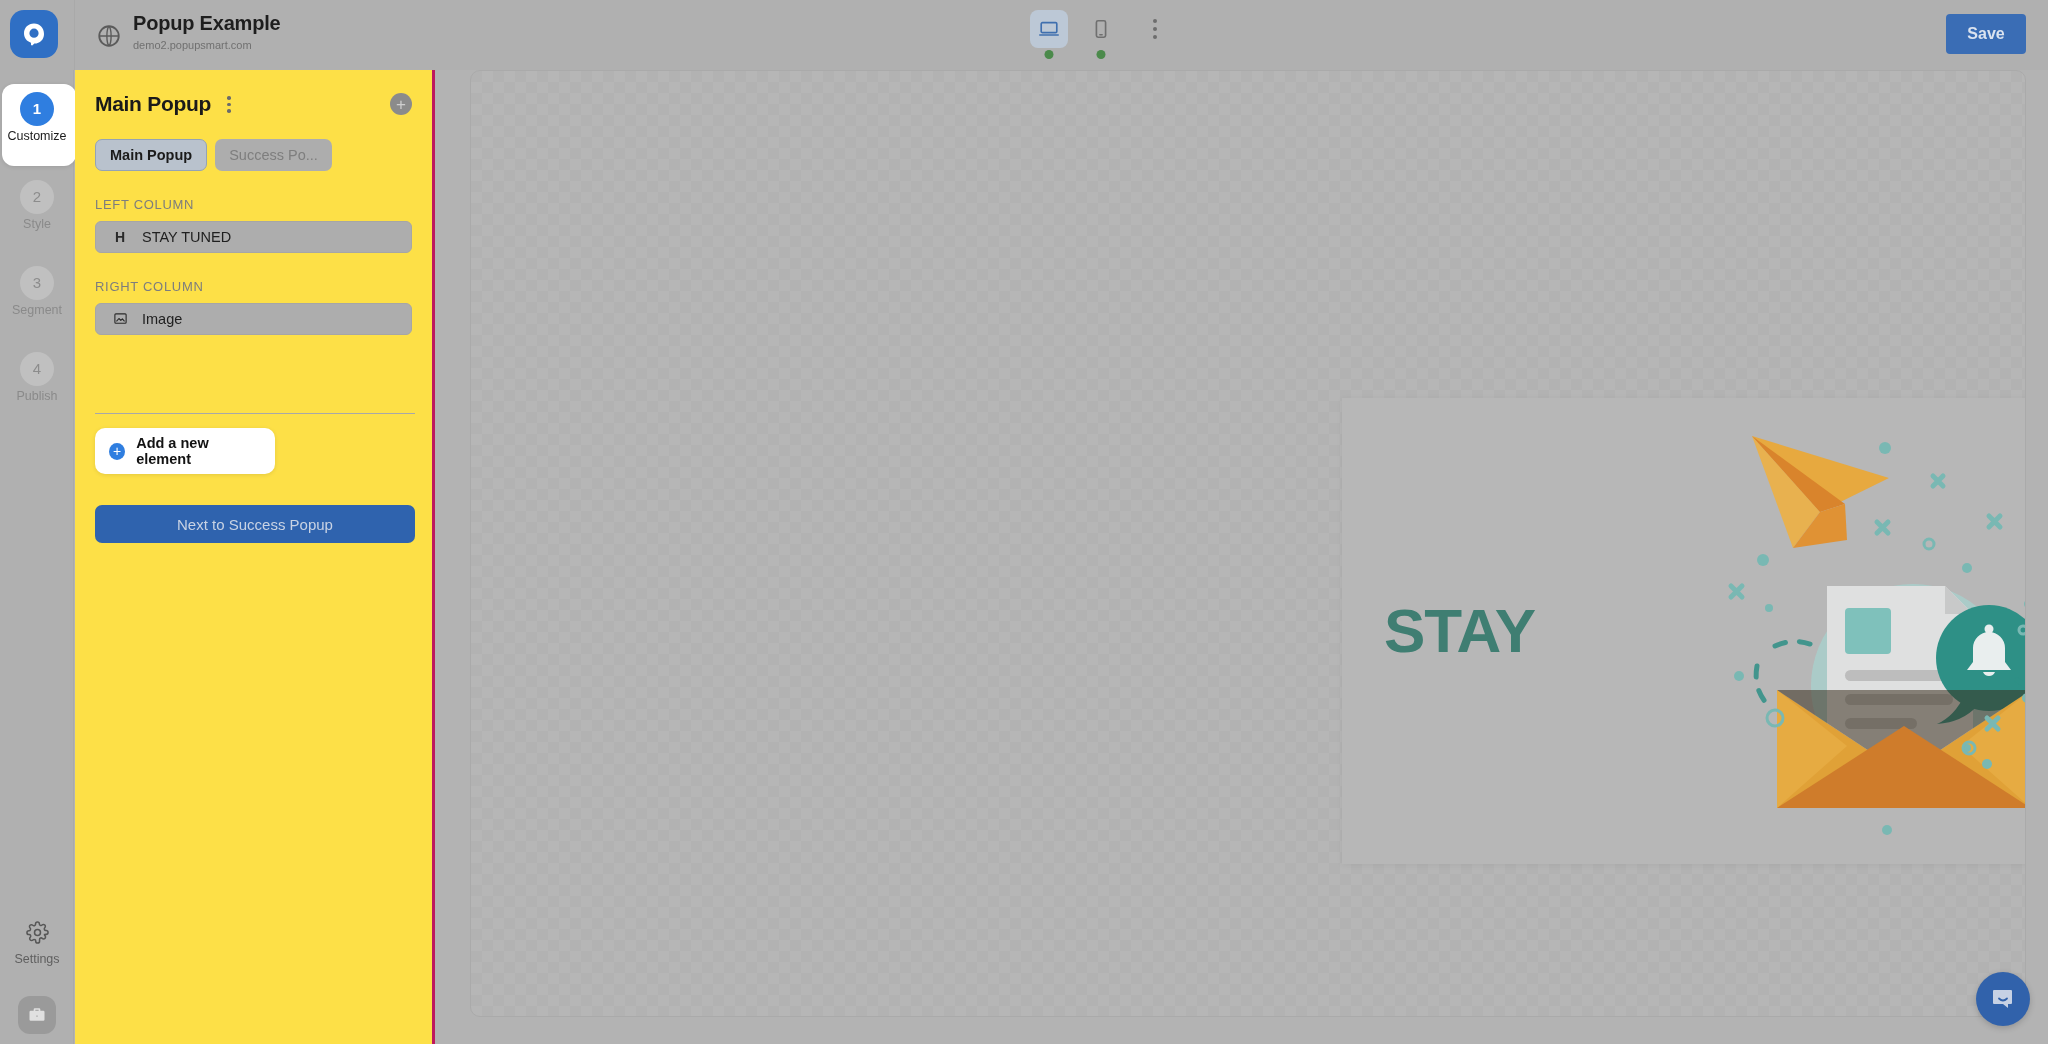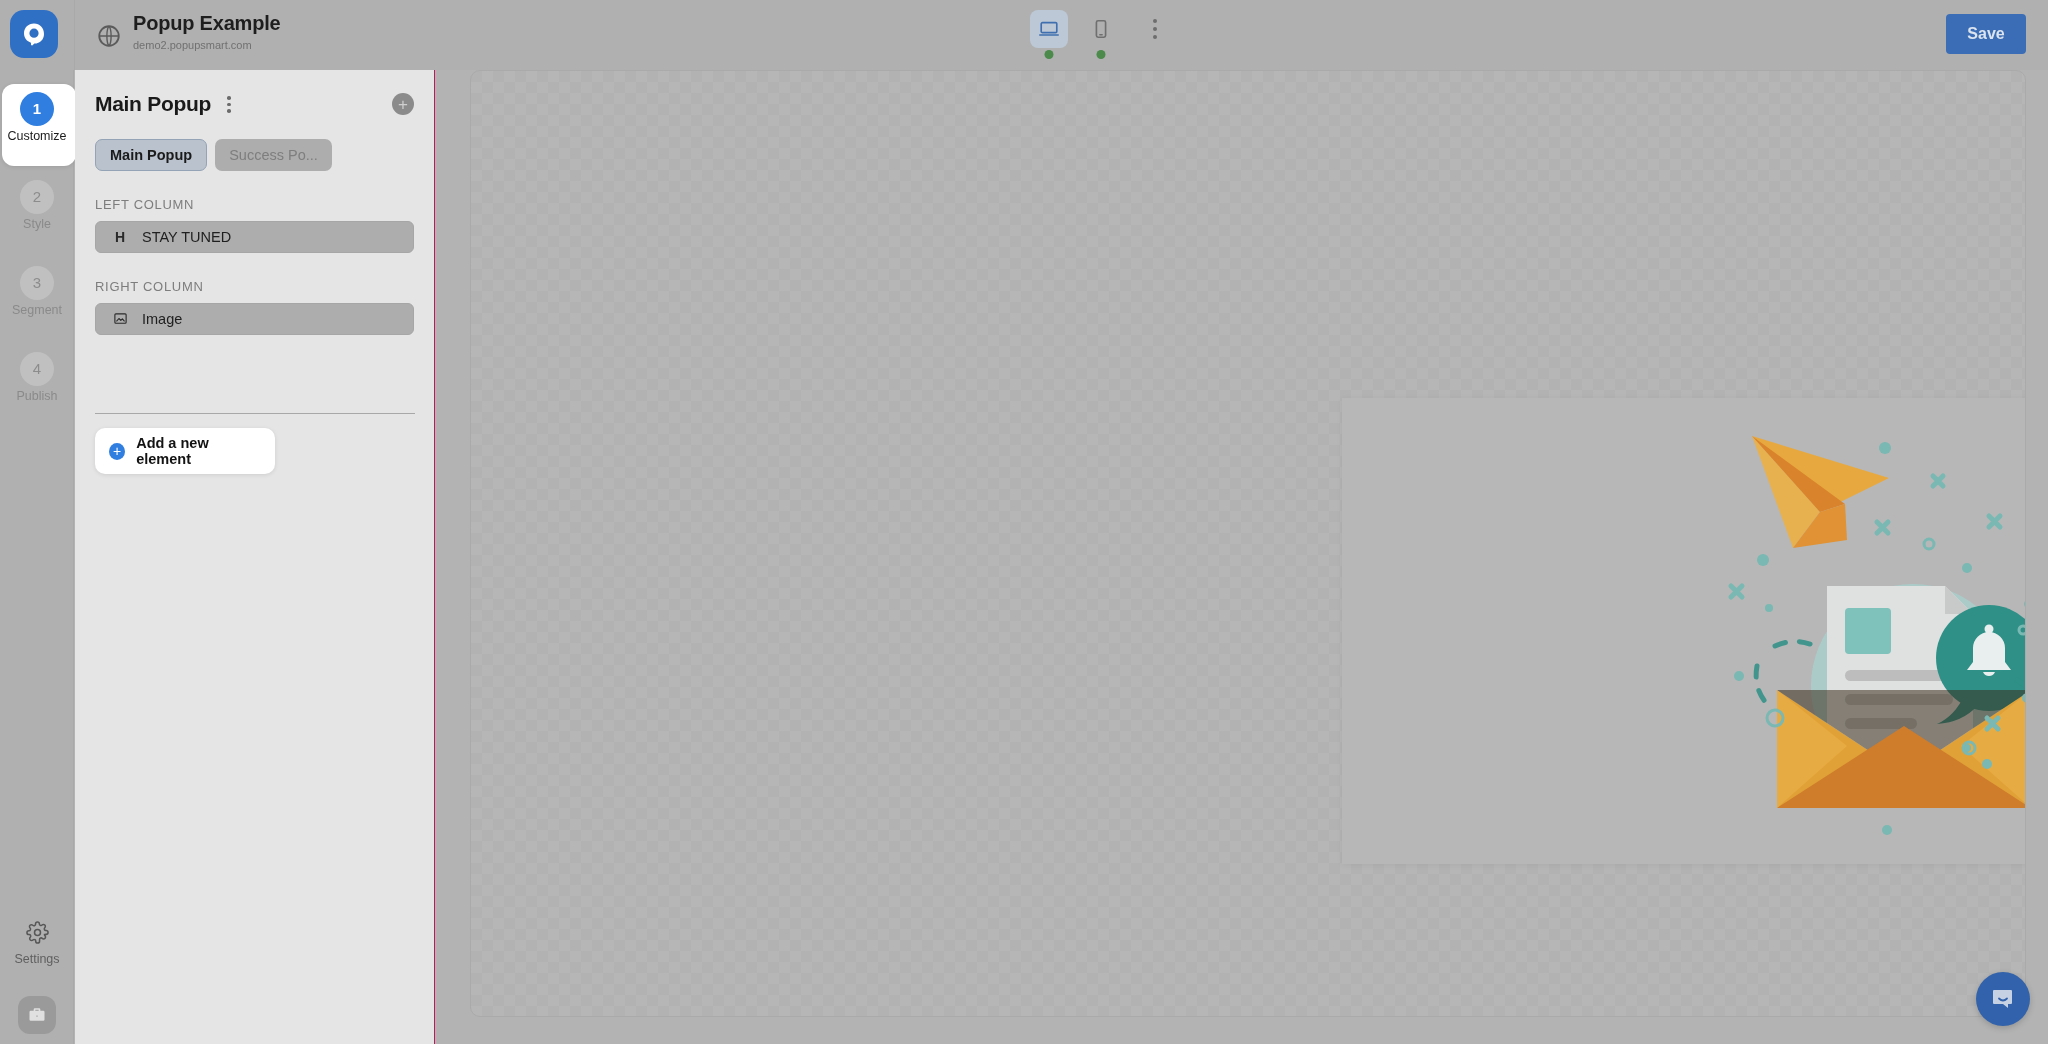--- a/index.html
+++ b/index.html
@@ -107,22 +107,22 @@
   .rail-avatar {
     width: 38px; height: 38px; border-radius: 12px;
     background: #9a9a9a; margin: 0 auto;
     display: flex; align-items: center; justify-content: center;
     color: #e0e0e0;
   }
 
   
   .panel {
     position: absolute; left: 75px; top: 70px; width: 360px; height: 974px;
-    background: #e5e5e5;
-    border-right: 1px solid #be185d;
+    background: #fde047;
+    border-right: 3px solid #be185d;
   }
   .panel-scroll-track {
     position: absolute; right: 0; top: 0; width: 7px; height: 974px;
     background: transparent;
   }
   .panel-head {
     display: flex; align-items: center; padding: 22px 20px 0 20px;
   }
   .panel-title { font-size: 21px; font-weight: 700; color: #1a1a1a; letter-spacing: -0.3px; }
   .panel-kebab { display:flex; flex-direction: column; gap: 3px; margin-left: 10px; padding: 4px 6px; }
@@ -358,30 +358,32 @@
       <span class="el-name">Image</span>
     </div>
 
     <div class="panel-divider"></div>
 
     <div class="add-element-btn">
       <span class="add-icon-circle">+</span>
       <span class="lbl">Add a new element</span>
     </div>
 
+    <button class="next-button">Next to Success Popup</button>
 
     <div class="panel-scroll-track"></div>
   </div>
 
   <div class="canvas">
 
     <div class="popup">
 
       <div class="popup-left">
         <div class="popup-heading">
+          <div>STAY</div>
         </div>
       </div>
 
       <div class="popup-right">
 
         <div class="illus">
           <svg viewBox="0 0 375 430" width="100%" height="100%" preserveAspectRatio="xMidYMid meet" aria-hidden="true">
 
             <circle cx="196" cy="278" r="102" fill="#a9cfcb" opacity="0.85"></circle>
 

